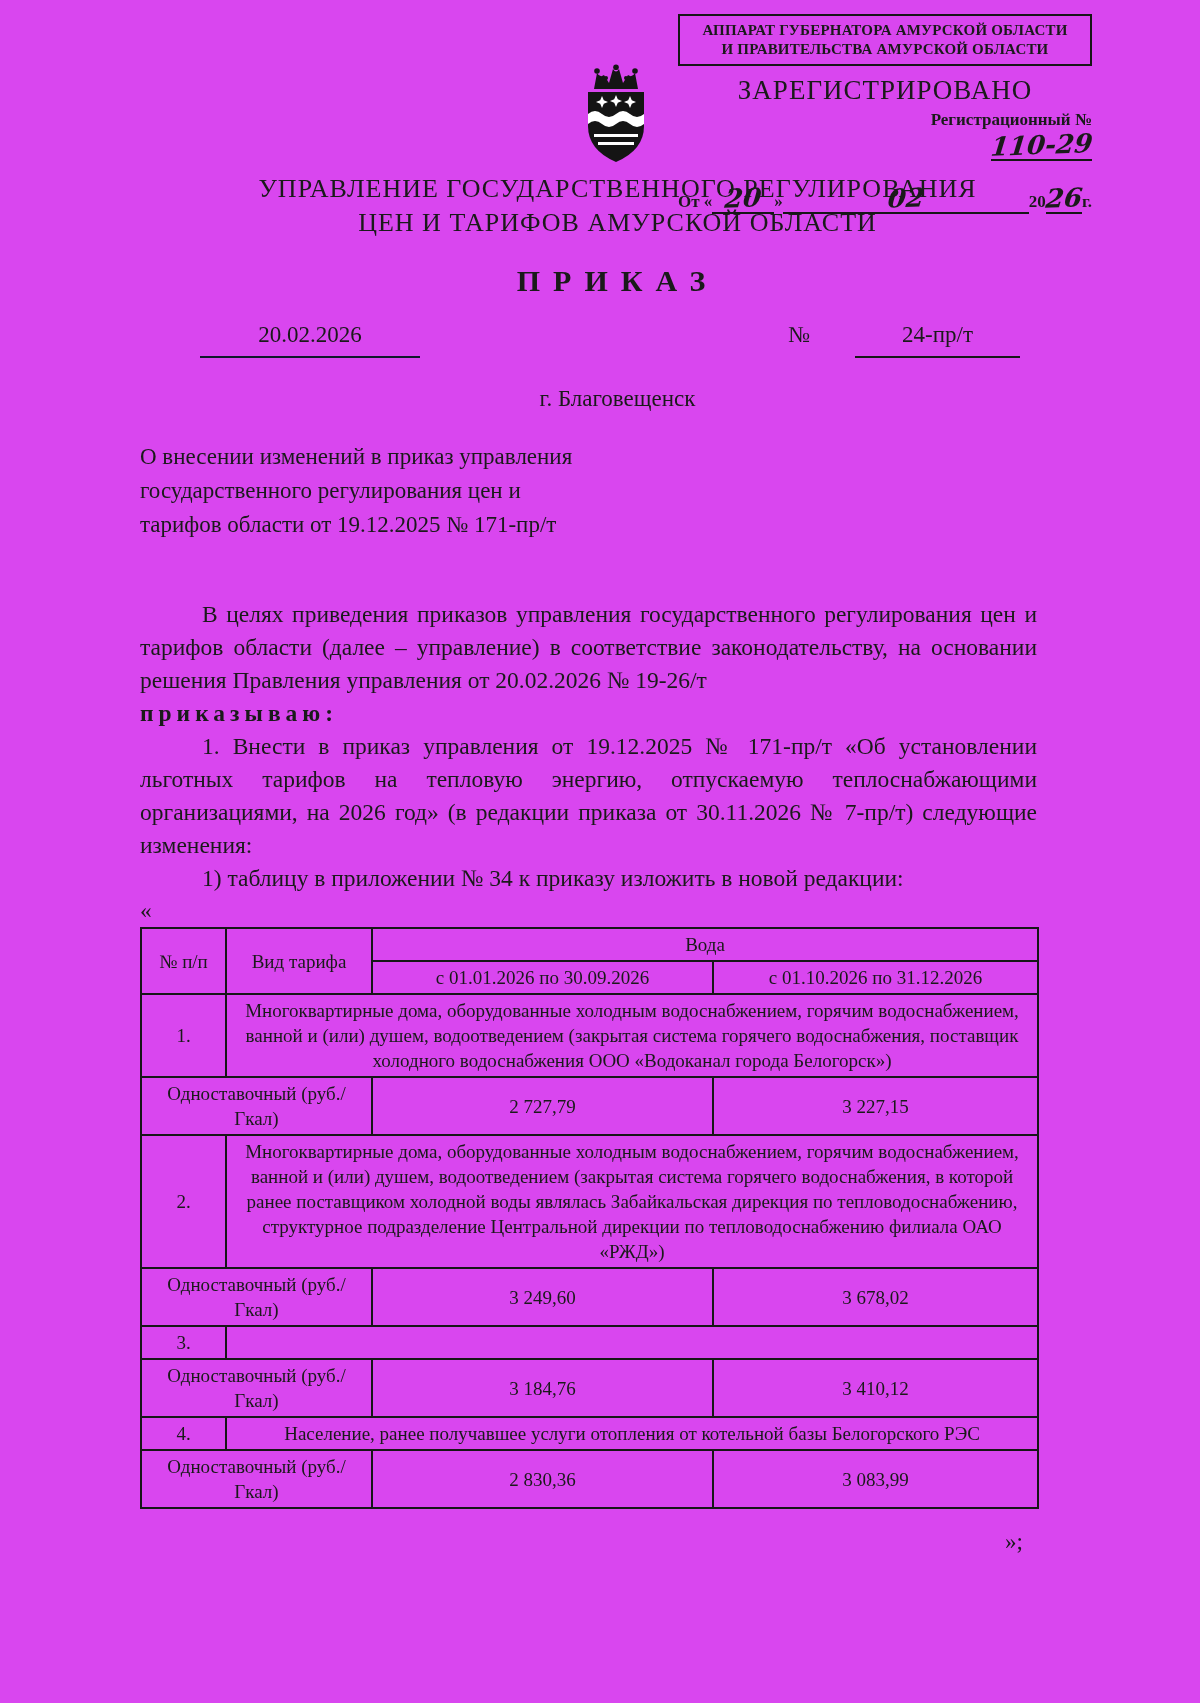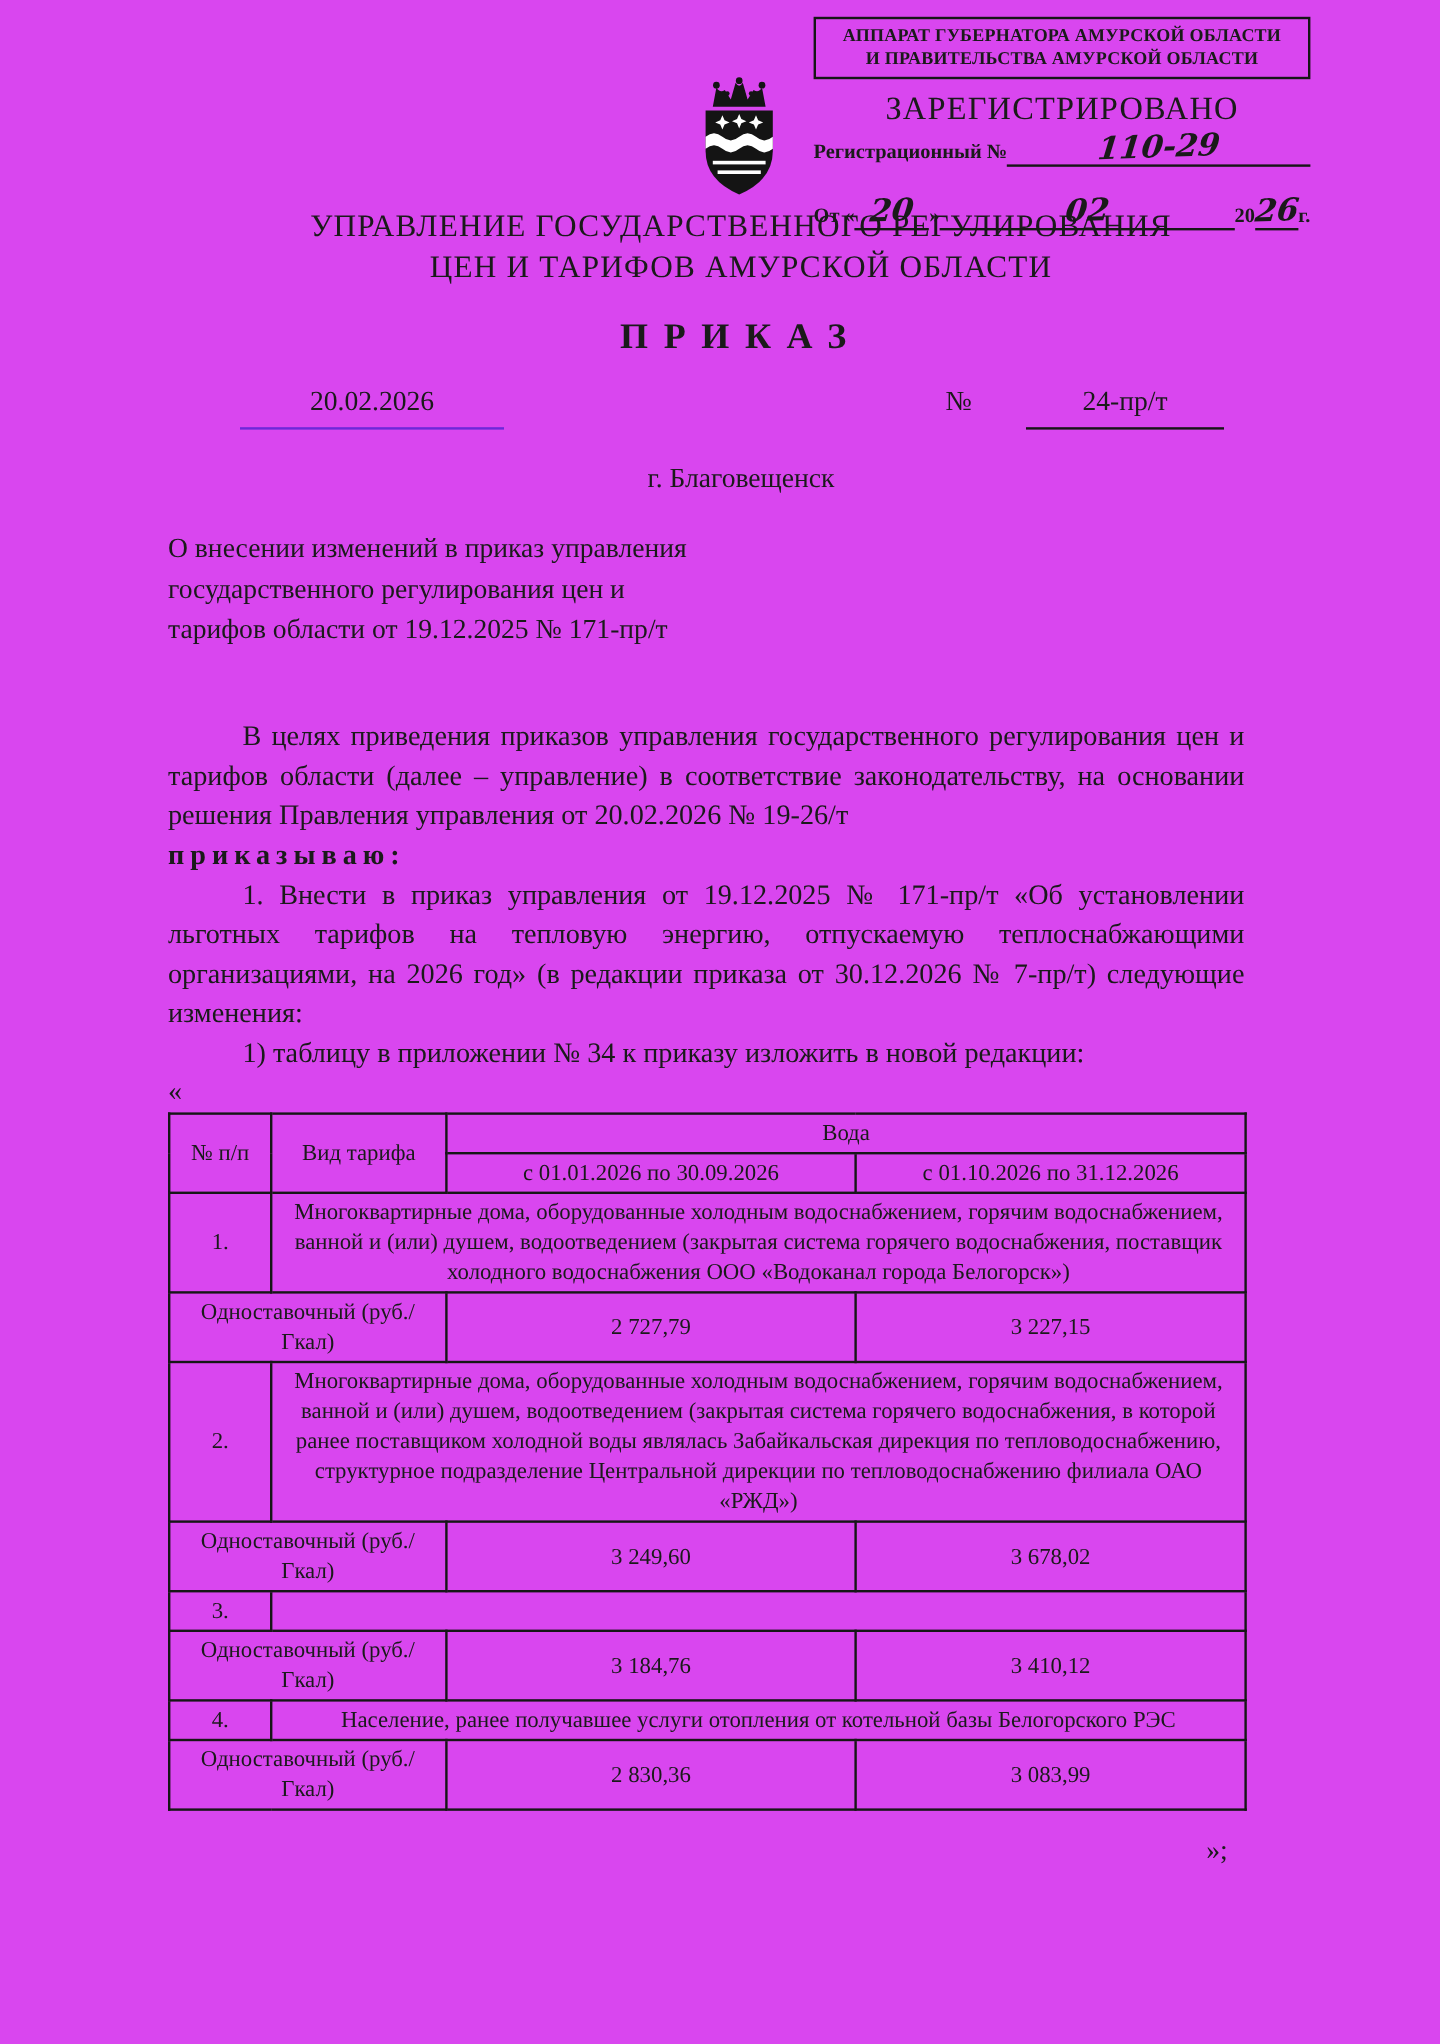--- a/index.html
+++ b/index.html
@@ -37,21 +37,21 @@
     font-weight: normal;
     font-size: 27px;
     letter-spacing: 1px;
   }
   .stamp-line {
     display: flex;
     align-items: flex-end;
     font-weight: bold;
     font-size: 17px;
   }
-  .stamp-regnum { margin-top: 4px; }
+  .stamp-regnum { margin-top: 4px; flex-direction: column; }
   .stamp-date { margin-top: 24px; }
   .stamp-line .lbl { white-space: nowrap; padding-bottom: 2px; }
   .fill-underline {
     flex: 1;
     border-bottom: 2px solid #161616;
     text-align: center;
     white-space: nowrap;
   }
   .seg-underline {
     border-bottom: 2px solid #161616;
@@ -102,21 +102,21 @@
     left: 140px;
     width: 897px;
     height: 42px;
     font-size: 23px;
   }
   .doc-date {
     position: absolute;
     left: 60px; top: 0;
     width: 220px;
     text-align: center;
-    border-bottom: 2px solid #6d28d9;
+    border-bottom: 2px solid #0f172a;
     padding-bottom: 8px;
   }
   .num-label { position: absolute; left: 648px; top: 0; }
   .doc-number {
     position: absolute;
     left: 715px; top: 0;
     width: 165px;
     text-align: center;
     border-bottom: 2px solid #161616;
     padding-bottom: 8px;
@@ -242,21 +242,21 @@
     <span class="doc-number">24-пр/т</span>
   </div>
 
   <div class="city">г. Благовещенск</div>
 
   <div class="subject">О внесении изменений в приказ управления государственного регулирования цен и тарифов области от 19.12.2025 № 171-пр/т</div>
 
   <div class="body-block">
     <p class="indent">В целях приведения приказов управления государственного регулирования цен и тарифов области (далее – управление) в соответствие законодательству, на основании решения Правления управления от 20.02.2026 № 19-26/т</p>
     <p class="order-word">приказываю:</p>
-    <p class="indent">1. Внести в приказ управления от 19.12.2025 № 171-пр/т «Об установлении льготных тарифов на тепловую энергию, отпускаемую теплоснабжающими организациями, на 2026 год» (в редакции приказа от 30.12.2026 № 7-пр/т) следующие изменения:</p>
+    <p class="indent">1. Внести в приказ управления от 19.12.2025 № 171-пр/т «Об установлении льготных тарифов на тепловую энергию, отпускаемую теплоснабжающими организациями, на 2026 год» (в редакции приказа от 30.11.2026 № 7-пр/т) следующие изменения:</p>
     <p class="indent">1) таблицу в приложении № 34 к приказу изложить в новой редакции:</p>
     <div class="open-quote">«</div>
 
     <table class="tariff-table">
       <colgroup>
         <col style="width:85px">
         <col style="width:146px">
         <col style="width:341px">
         <col style="width:325px">
       </colgroup>

